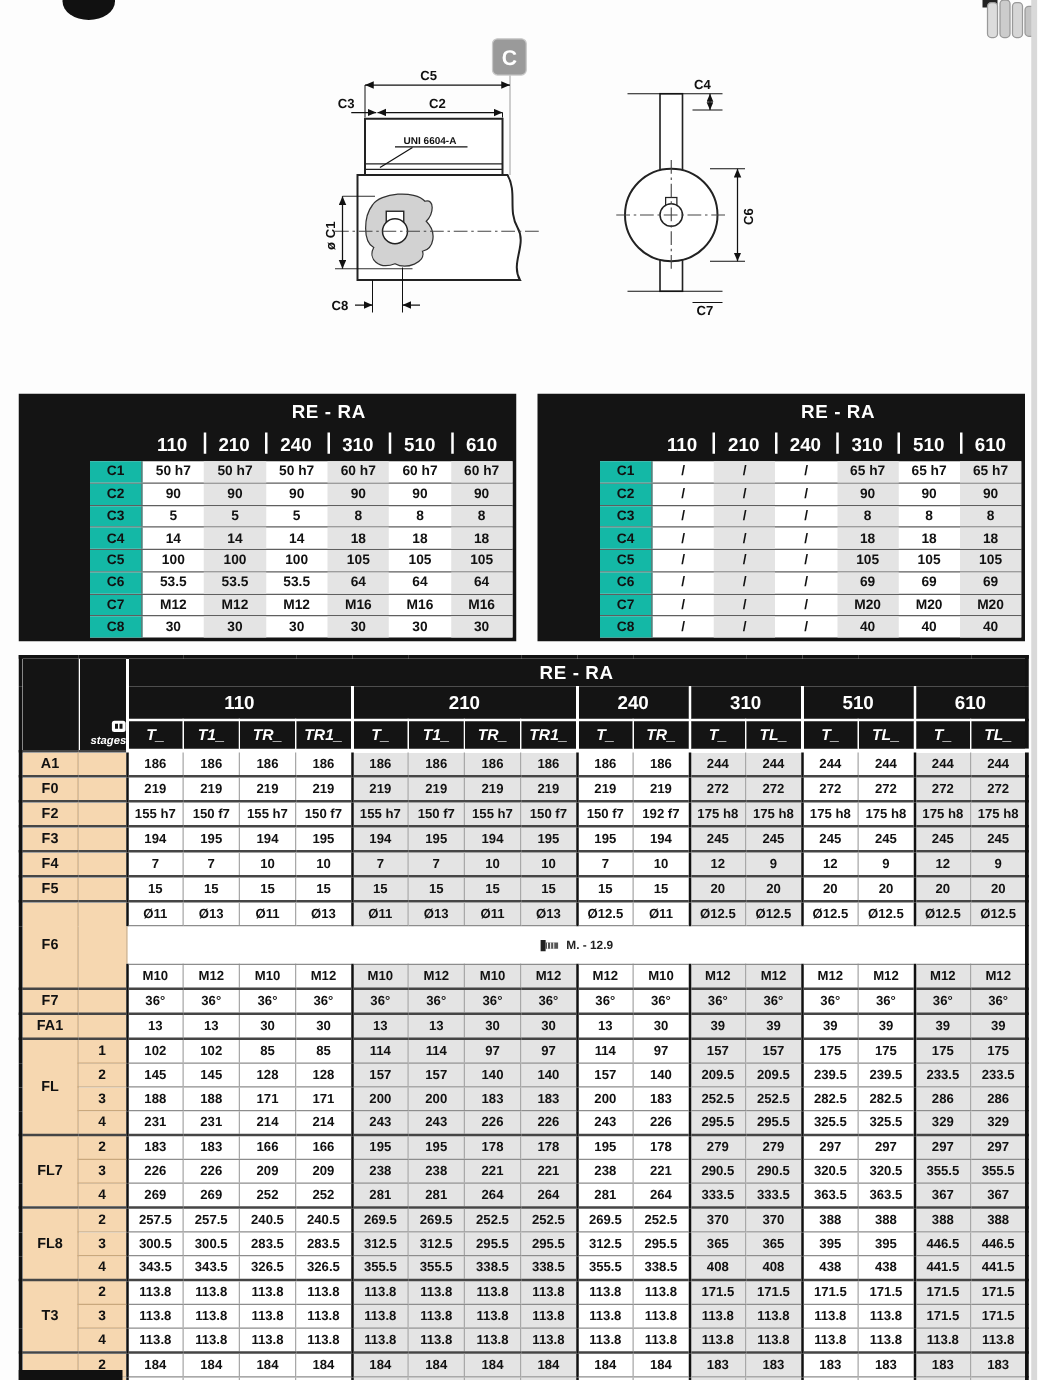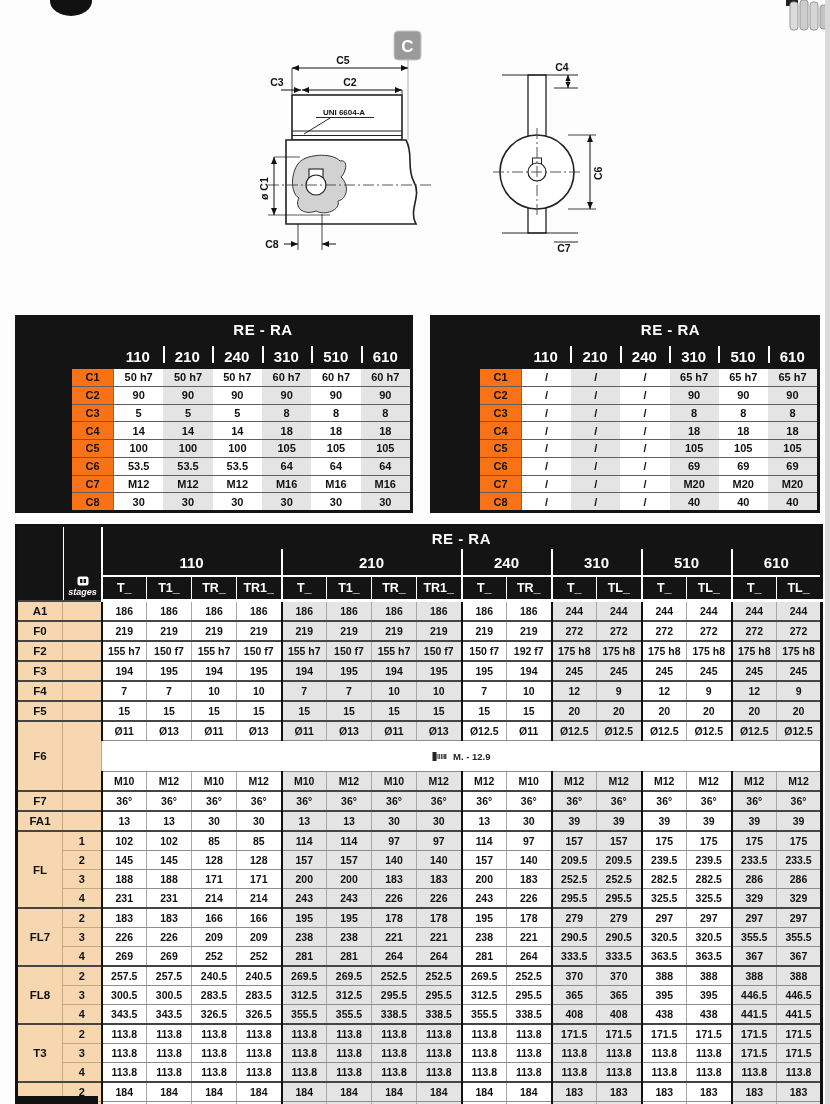--- a/index.html
+++ b/index.html
@@ -13,38 +13,38 @@
   .stable{position:absolute;background:#141414;}
   .st-title{position:absolute;top:0;height:28px;left:0;right:0;color:#fff;font-weight:800;font-size:15px;
             display:flex;align-items:center;justify-content:center;letter-spacing:.5px;}
   .st-head{position:absolute;top:28px;height:26px;right:3px;display:flex;}
   .st-hcell{flex:1;display:flex;align-items:center;justify-content:center;color:#fff;font-weight:800;font-size:15px;position:relative;}
   .st-hcell.tick::before{content:"";position:absolute;left:0;top:3px;bottom:6px;border-left:2px solid #fff;}
   .st-side{position:absolute;left:0;top:54px;bottom:3px;display:flex;flex-direction:column;align-items:center;justify-content:center;color:#fff;font-weight:800;}
   .st-body{position:absolute;top:54px;right:3px;bottom:3px;display:flex;flex-direction:column;background:#fff;}
   .st-row{flex:1;display:flex;border-bottom:1.5px solid #5f5f5f;}
   .st-row:last-child{border-bottom:none;}
-  .st-rlabel{width:41px;background:#f97316;display:flex;align-items:center;justify-content:center;
+  .st-rlabel{width:41px;background:#14b8a6;display:flex;align-items:center;justify-content:center;
              font-weight:800;font-size:11px;border-right:1px solid #6e6e6e;}
   .st-cell{flex:1;display:flex;align-items:center;justify-content:center;font-weight:700;font-size:11px;}
   .st-cell.stripe{background:#e4e4e4;}
 
   
   .bigwrap{position:absolute;left:15px;top:524px;}
   table.bt{border-collapse:collapse;table-layout:fixed;width:805px;background:#fff;border:3px solid #111;}
   .bt th,.bt td{padding:0;text-align:center;vertical-align:middle;white-space:nowrap;overflow:hidden;}
   .bt thead th{background:#141414;color:#fff;}
   .bt th.corner{position:relative;border-right:2px solid #fff;}
   .corner-sep{position:absolute;left:45px;top:0;bottom:0;width:0;border-left:1.5px solid #fff;}
-  .stages-box{position:absolute;left:46px;bottom:3px;width:37px;display:flex;flex-direction:column;align-items:center;gap:1px;}
+  .stages-box{position:absolute;left:46px;bottom:3px;width:37px;display:flex;flex-direction:column;align-items:flex-end;gap:1px;}
   .stages-word{color:#fff;font-style:italic;font-size:9px;font-weight:700;}
   .bt th.bigtitle{font-size:15px;font-weight:800;height:22px;letter-spacing:.5px;}
   .bt th.group{font-size:15px;font-weight:800;height:26px;border-left:2px solid #fff;border-bottom:2px solid #fff;}
   .bt th.group.first{border-left:none;}
-  .bt th.sub{font-size:12.5px;font-weight:800;height:22px;border-left:1.5px solid #fff;border-bottom:3px solid #fff;}
+  .bt th.sub{font-size:12.5px;font-weight:800;height:22px;border-left:1.5px solid #fff;border-bottom:3px solid #fff;font-style:italic;}
   .bt th.sub.gb{border-left:2px solid #fff;}
   .bt tbody td.v{font-size:10.5px;font-weight:700;height:18px;border-bottom:1px solid #8d8d8d;border-left:1px solid #a8a8a8;}
   .bt tbody td.v.gb{border-left:2.5px solid #111;}
   .bt tbody td.v.stripe{background:#e4e4e4;}
   .bt tbody th.rlabel{background:#f6d7b0;font-size:11.5px;font-weight:800;color:#111;
                       border-bottom:1px solid #c9a87d;border-right:1px solid #c9a87d;}
   .bt tbody td.stage{background:#f6d7b0;font-size:11px;font-weight:800;height:18px;
                      border-bottom:1px solid #c9a87d;border-right:1px solid #c9a87d;}
   .bt tbody tr.blockstart td,.bt tbody tr.blockstart th{border-top:2px solid #454545;}
   .bt td.f6n{border-bottom:1px solid #8d8d8d;background:#fff;height:30px;border-radius:12px;}

